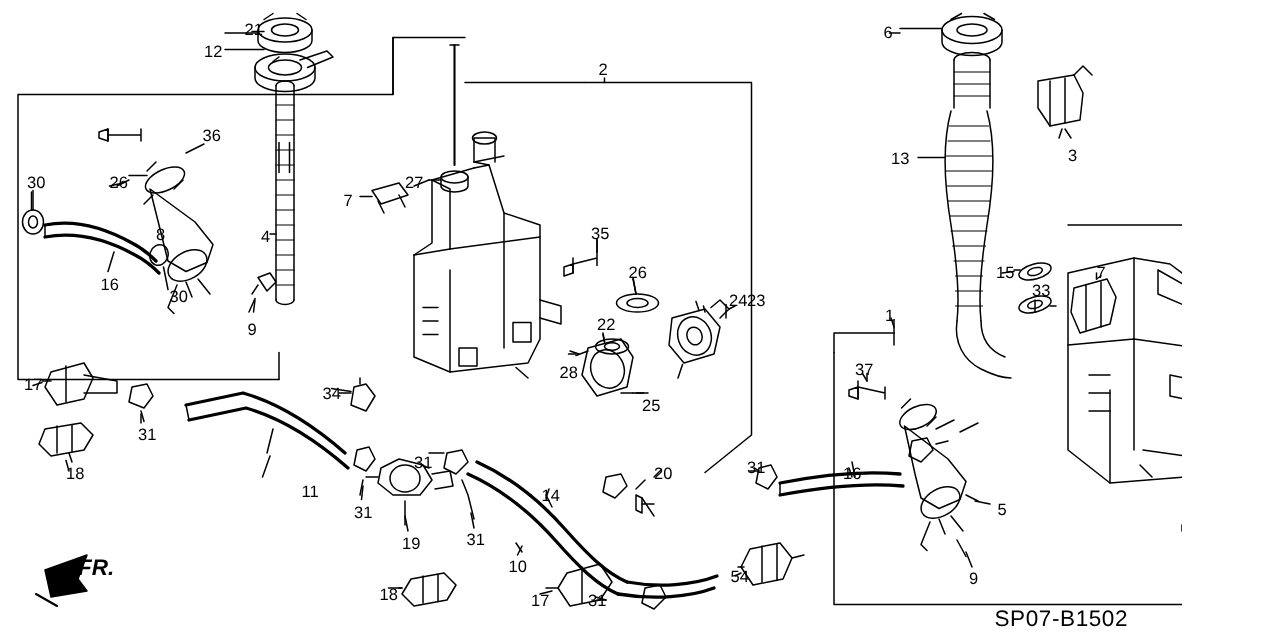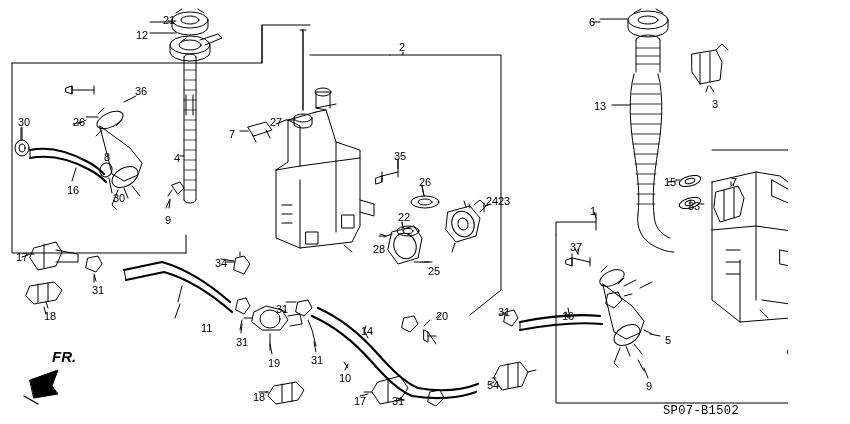--- a/index.html
+++ b/index.html
@@ -25,22 +25,22 @@
   .num {
     position: absolute;
     font-family: "Liberation Sans", sans-serif;
     font-size: 11px;
     color: #000000;
     line-height: 11px;
     white-space: nowrap;
   }
   .code {
     position: absolute;
-    font-family: Liberation Mono, monospace;
-    font-size: 12px;
+    font-family: Liberation Sans, sans-serif;
+    font-size: 15px;
     letter-spacing: 0.4px;
     color: #000000;
     white-space: nowrap;
   }
   .frlabel {
     position: absolute;
     font-family: "Liberation Sans", sans-serif;
     font-size: 15px;
     font-weight: bold;
     font-style: italic;
@@ -376,21 +376,21 @@
   <div class="num" style="left:67px; top:185px;">16</div>
   <div class="num" style="left:113px; top:193px;">30</div>
   <div class="num" style="left:419px; top:177px;">26</div>
   <div class="num" style="left:664px; top:177px;">15</div>
   <div class="num" style="left:731px; top:177px;">7</div>
   <div class="num" style="left:165px; top:215px;">9</div>
   <div class="num" style="left:464px; top:196px;margin-left:34px;">23</div>
   <div class="num" style="left:486px; top:196px;">24</div>
   <div class="num" style="left:398px; top:212px;">22</div>
   <div class="num" style="left:373px; top:244px;">28</div>
-  <div class="num" style="left:688px; top:201px;">33</div>
+  <div class="num" style="left:688px; top:189px;">33</div>
   <div class="num" style="left:590px; top:206px;">1</div>
   <div class="num" style="left:807px; top:206px;">35</div>
   <div class="num" style="left:428px; top:266px;">25</div>
   <div class="num" style="left:570px; top:242px;">37</div>
   <div class="num" style="left:16px; top:252px;">17</div>
   <div class="num" style="left:215px; top:258px;">34</div>
   <div class="num" style="left:92px; top:285px;">31</div>
   <div class="num" style="left:44px; top:311px;">18</div>
   <div class="num" style="left:276px; top:304px;">31</div>
   <div class="num" style="left:498px; top:307px;">31</div>
@@ -402,16 +402,16 @@
   <div class="num" style="left:665px; top:335px;">5</div>
   <div class="num" style="left:268px; top:358px;">19</div>
   <div class="num" style="left:311px; top:355px;">31</div>
   <div class="num" style="left:339px; top:373px;">10</div>
   <div class="num" style="left:646px; top:381px;">9</div>
   <div class="num" style="left:487px; top:380px;">54</div>
   <div class="num" style="left:253px; top:392px;">18</div>
   <div class="num" style="left:354px; top:396px;">17</div>
   <div class="num" style="left:392px; top:396px;">31</div>
 
-  <div class="frlabel" style="left:52px; top:348px;">FR.</div>
+  <div class="frlabel" style="left:52px; top:370px;">FR.</div>
   <div class="code" style="left:663px; top:404px;">SP07-B1502</div>
 
 </div>
 
 </body></html>

